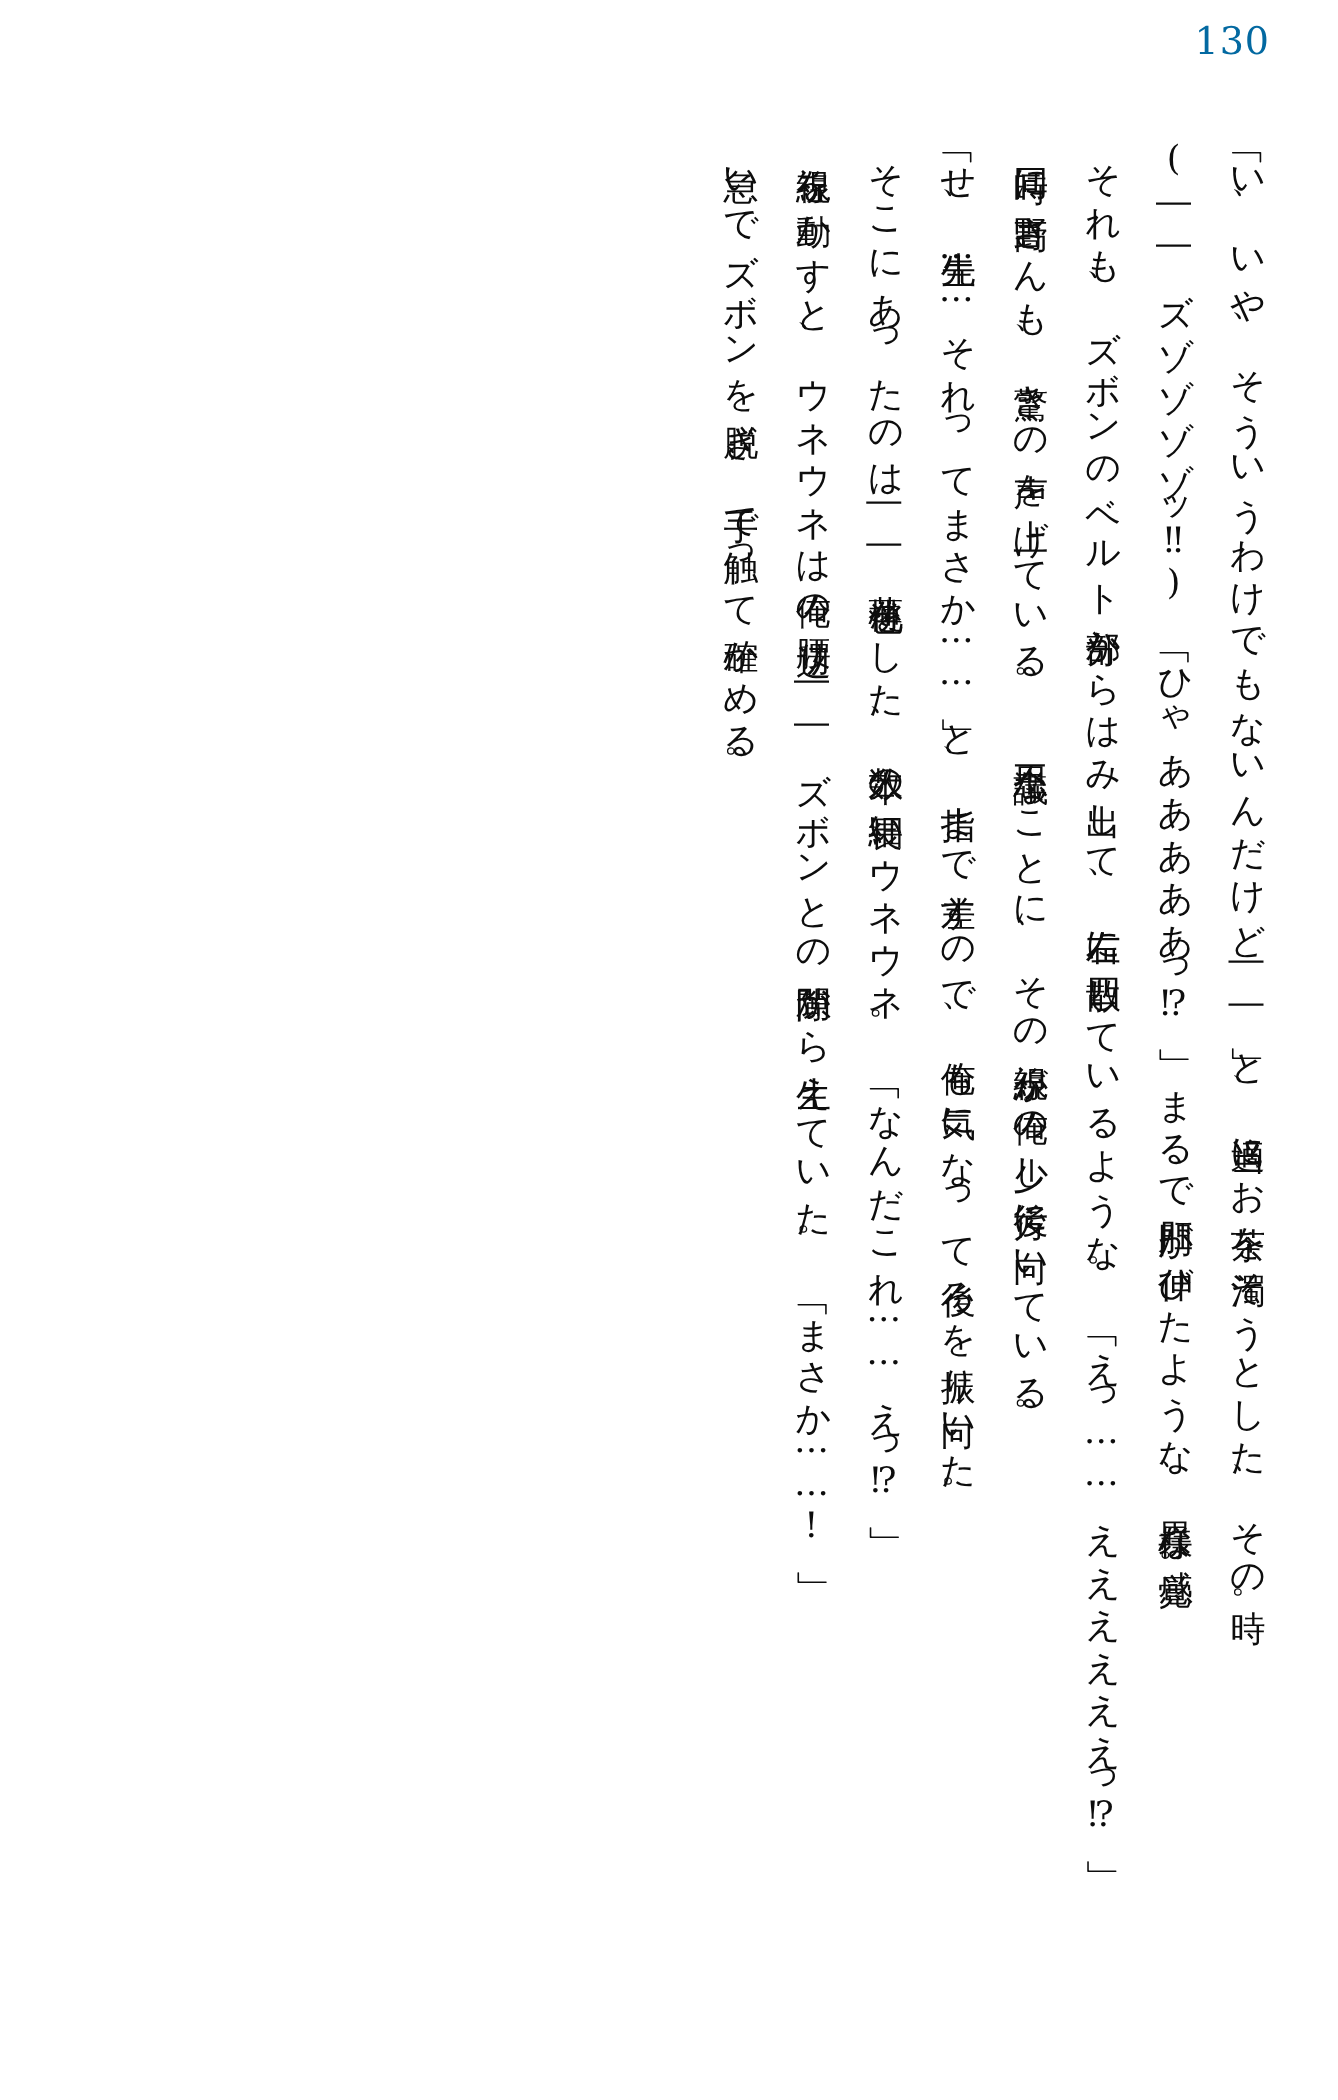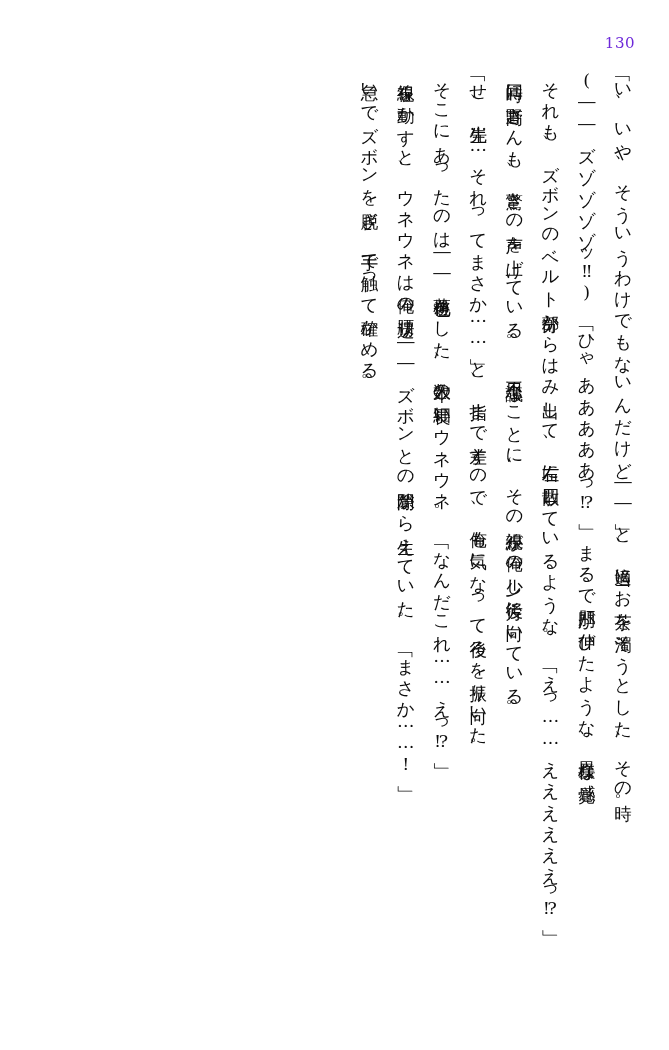--- a/index.html
+++ b/index.html
@@ -18,25 +18,24 @@
     position: relative;
     width: 669px;
     height: 1050px;
     box-sizing: border-box;
     background: #ffffff;
   }
   .page-number {
     position: absolute;
     top: 10px;
     right: 34px;
-    font-size: 15px;
+    font-size: 19px;
     letter-spacing: 0.5px;
     font-family: "DejaVu Serif", "Liberation Serif", serif;
-    color: #6d28d9;
-    margin-top: 24px;
+    color: #0369a1;
   }
   .text-body {
     position: absolute;
     top: 52px;
     right: 28px;
     bottom: 28px;
     left: 28px;
     writing-mode: vertical-rl;
     text-orientation: upright;
     -webkit-writing-mode: vertical-rl;

